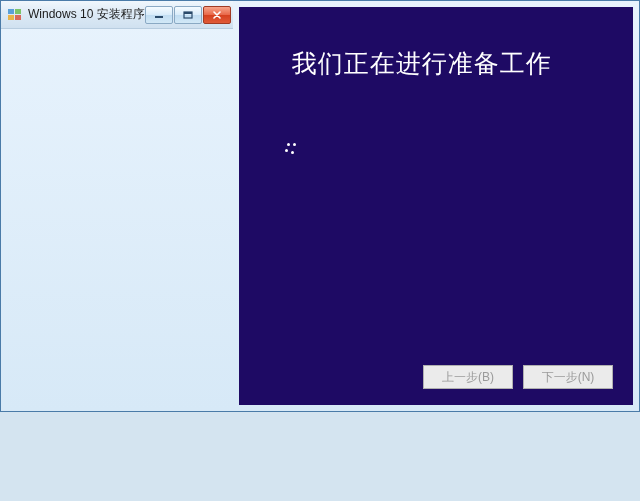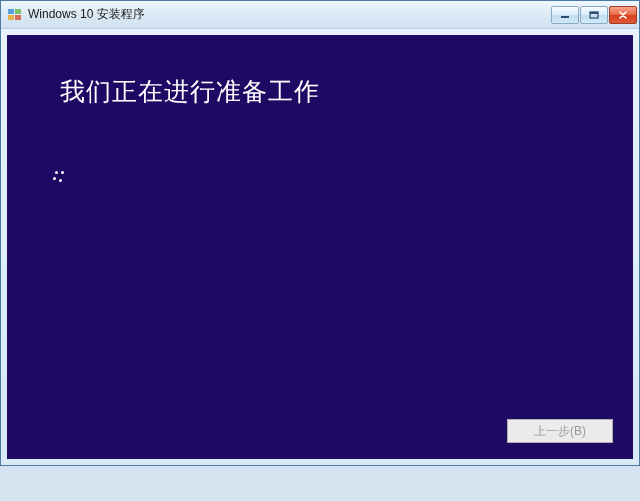--- a/index.html
+++ b/index.html
@@ -6,25 +6,25 @@
     body {
       width: 640px;
       height: 501px;
       background: #d4e4f0;
       font-family: "Microsoft YaHei", "Segoe UI", Tahoma, sans-serif;
       overflow: hidden;
       position: relative;
     }
     .window-frame {
       width: 640px;
-      height: 466px;
+      height: 412px;
       border: 1px solid #4a7ba8;
       background: linear-gradient(to bottom, #e8f3fd 0%, #d7e9f7 100%);
       display: flex;
-      flex-direction: column;
+      flex-direction: row;
     }
     .titlebar {
       height: 28px;
       background: linear-gradient(to bottom, #f0f7fd 0%, #dce9f5 50%, #d0e1f0 100%);
       border-bottom: 1px solid #b8cde0;
       display: flex;
       align-items: center;
       padding: 0 2px 0 6px;
     }
     .titlebar-icon {
@@ -105,21 +105,21 @@
       min-width: 90px;
       height: 24px;
       background: #f0f0f0;
       border: 1px solid #b0b0b0;
       font-size: 12px;
       color: #333;
       display: inline-flex;
       align-items: center;
       justify-content: center;
       font-family: inherit;
-      padding: 0 26px;
+      padding: 0 10px;
     }
     .nav-btn.disabled {
       color: #9a9a9a;
       background: #ebebeb;
     }
   </style>
 </head>
 <body>
 
 <div class="window-frame">
@@ -159,16 +159,17 @@
 
       <div class="spinner">
         <span class="dot" style="left:2px; top:0px;"></span>
         <span class="dot" style="left:8px; top:0px;"></span>
         <span class="dot" style="left:0px; top:6px;"></span>
         <span class="dot" style="left:6px; top:8px;"></span>
       </div>
 
       <div class="button-bar">
         <button class="nav-btn disabled">上一步(B)</button>
+        <button class="nav-btn disabled">下一步(N)</button>
       </div>
     </div>
   </div>
 </div>
 
 </body></html>

